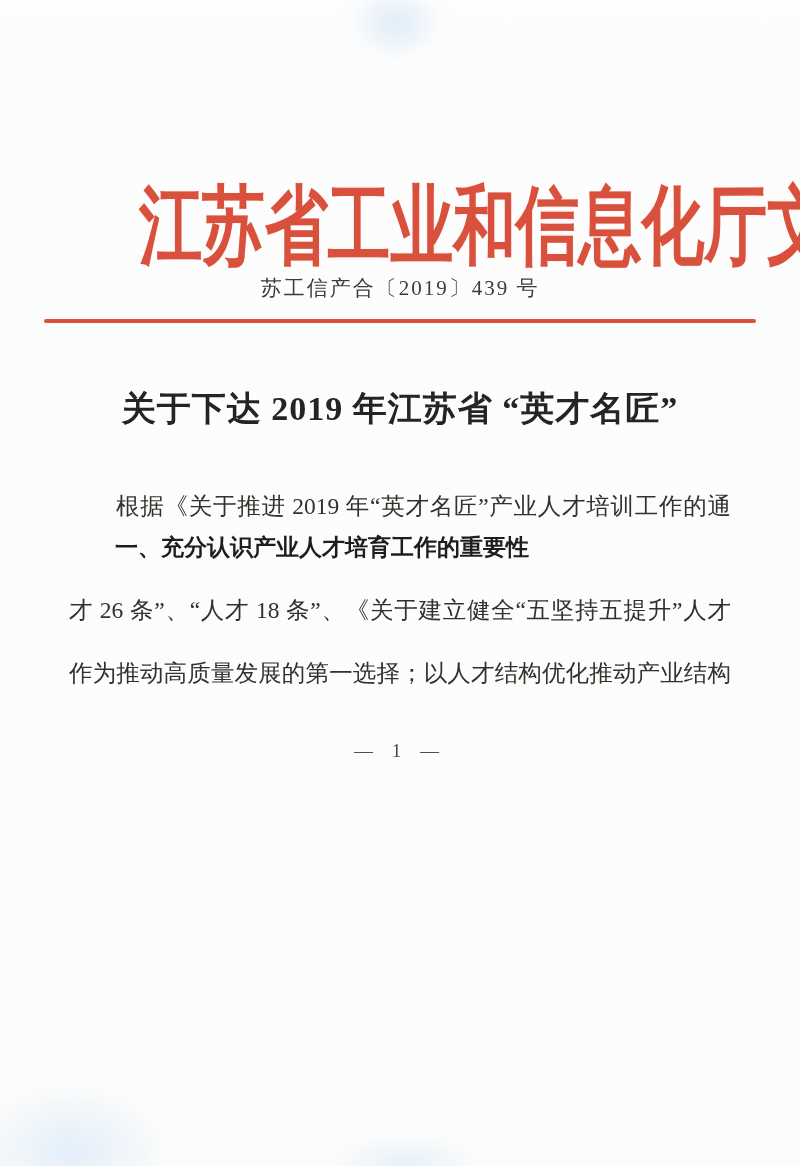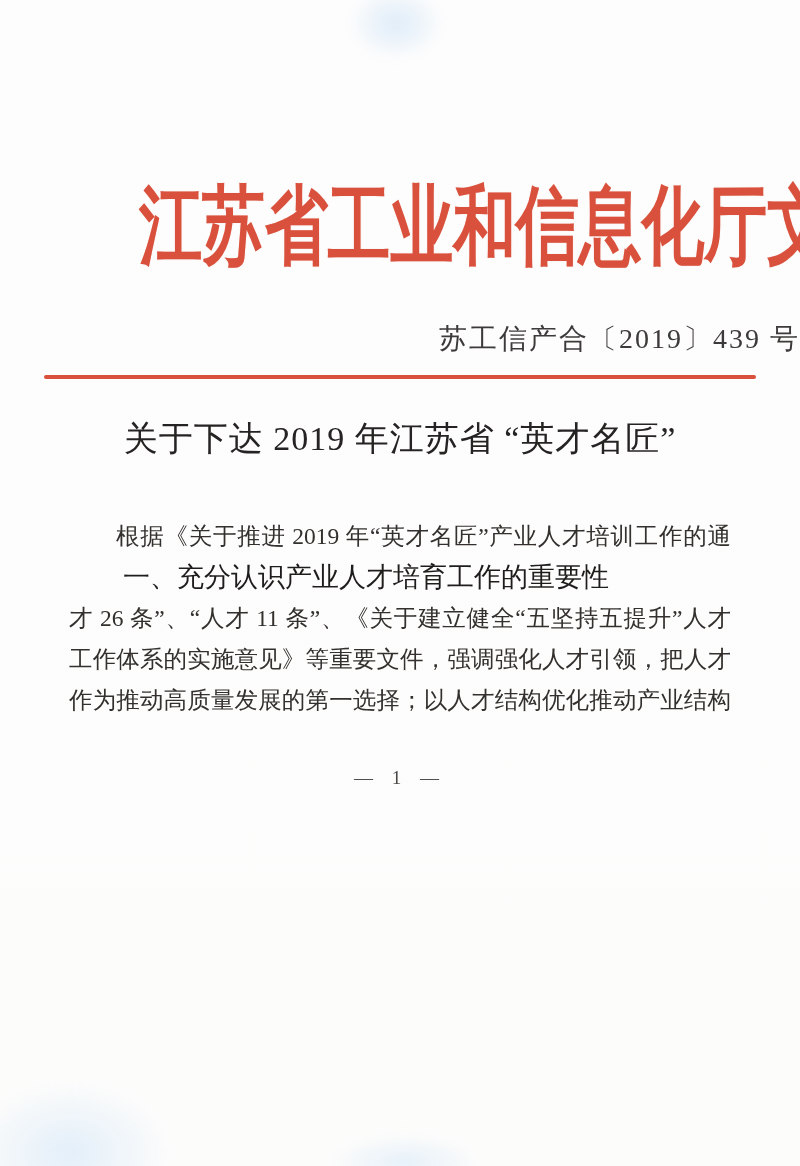--- a/index.html
+++ b/index.html
@@ -46,60 +46,60 @@
     font-size: 86px;
     font-weight: bold;
     line-height: 1.12;
     color: var(--accent);
     white-space: nowrap;
     transform: scaleX(0.73);
     transform-origin: center;
     text-shadow: 0 0 1px rgba(217,81,60,0.35);
   }
   .doc-number {
-    margin-top: 46px;
-    text-align: right;
-    font-size: 28px;
+    text-align: center;
+    font-size: 21px;
     letter-spacing: 2px;
     color: #3d3b39;
   }
   .red-rule {
     width: 712px;
     height: 4px;
     margin: 17px auto 0;
     background: var(--accent);
     border-radius: 2px;
   }
   .doc-title {
-    margin-top: 36px;
+    margin-top: 62px;
     text-align: center;
     font-size: 34px;
-    font-weight: normal;
+    font-weight: bold;
     line-height: 47px;
     letter-spacing: 1px;
     color: #262422;
   }
   .body-text {
     width: 662px;
     margin: 54px auto 0;
     font-size: 23.5px;
     line-height: 41px;
     color: var(--ink);
   }
   .line { white-space: normal; }
   .just {
     text-align: justify;
     text-align-last: justify;
+    margin-top: 22px;
   }
   .indent { text-indent: 2em; }
   .bold {
-    font-weight: normal;
+    font-weight: bold;
     color: #1f1d1b;
     font-family: "Liberation Sans", "DejaVu Sans", sans-serif;
-    font-size: 27px;
+    font-size: 23px;
   }
   .page-number {
     margin-top: 46px;
     text-align: center;
     font-size: 19px;
     letter-spacing: 7px;
     color: #4a4846;
   }
 </style>
 </head>
@@ -119,20 +119,19 @@
 
   <div class="red-rule"></div>
 
   <div class="doc-title">
     <div>关于下达 2019 年江苏省 “英才名匠”</div>
   </div>
 
   <div class="body-text">
     <p class="line indent just">根据《关于推进 2019 年“英才名匠”产业人才培训工作的通</p>
     <p class="line indent bold">一、充分认识产业人才培育工作的重要性</p>
-    <p class="line just">才 26 条”、“人才 11 条”、《关于建立健全“五坚持五提升”人才</p>
-    <p class="line just">工作体系的实施意见》等重要文件，强调强化人才引领，把人才</p>
+    <p class="line just">才 26 条”、“人才 18 条”、《关于建立健全“五坚持五提升”人才</p>
     <p class="line just">作为推动高质量发展的第一选择；以人才结构优化推动产业结构</p>
   </div>
 
   <div class="page-number">— 1 —</div>
 
 </div>
 
 </body></html>

